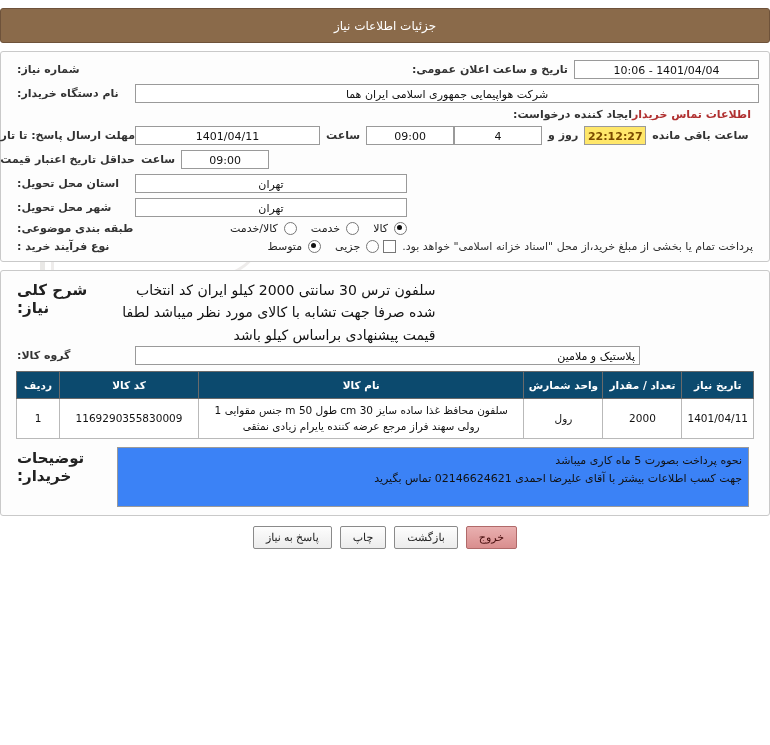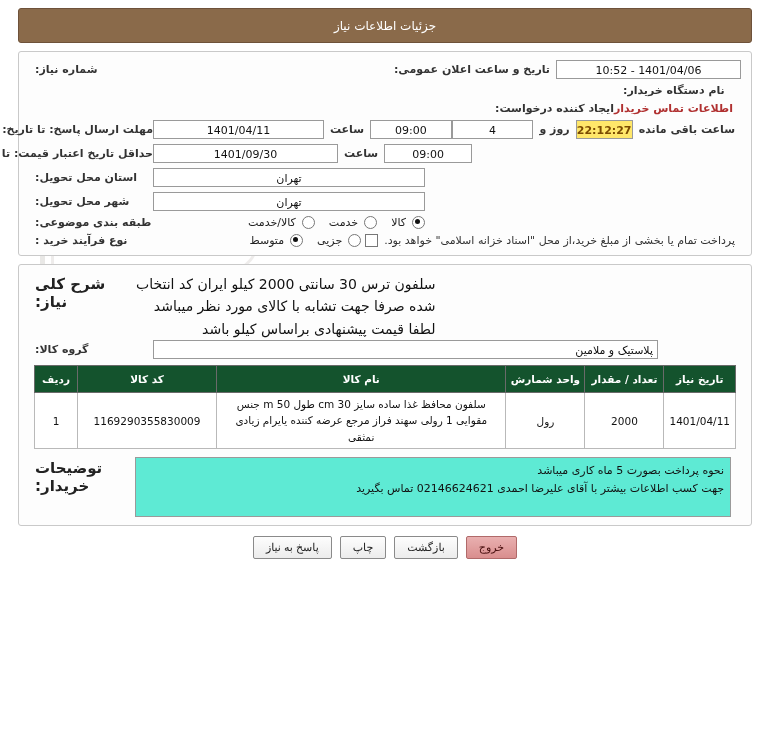--- a/index.html
+++ b/index.html
@@ -4,21 +4,21 @@
 <style>
   html,body{margin:0;padding:0;}
   body{
     width:770px;height:745px;
     background:#ffffff;
     font-family:"DejaVu Sans","Liberation Sans",sans-serif;
     font-size:11px;
     color:#222;
     overflow:hidden;
   }
-  .page{position:relative;width:770px;height:745px;box-sizing:border-box;padding:8px 18px;}
+  .page{position:relative;width:770px;height:745px;box-sizing:border-box;padding:8px 0;}
 
   
   .title-bar{
     height:33px;
     background:#8a6a4a;
     border:1px solid #6e523a;
     border-radius:3px;
     display:flex;align-items:center;justify-content:center;
     color:#ffffff;font-size:12px;
     margin-bottom:8px;
@@ -92,33 +92,33 @@
   .desc-text{flex:1;font-size:14px;line-height:1.6;text-align:right;color:#111;}
 
   
   table.items{
     width:calc(100% - 10px);
     border-collapse:collapse;
     margin:6px auto 4px auto;
     font-size:10.5px;
   }
   table.items th{
-    background:#14532d;color:#fff;font-weight:bold;
+    background:#0c4a6e;color:#fff;font-weight:bold;
     border:1px solid #6a6a6a;
     height:22px;padding:2px 4px;text-align:center;font-size:10.5px;
   }
   table.items td{
     border:1px solid #b9b9b9;background:#fff;
     padding:3px 5px;text-align:center;vertical-align:middle;color:#111;
   }
   td.name{text-align:right;line-height:1.55;}
 
   
   .notes-box{
-    border:1px solid #9a9a9a;background:#5eead4;
+    border:1px solid #9a9a9a;background:#3b82f6;
     flex:1;padding:4px 6px;font-size:11px;line-height:1.65;text-align:right;color:#111;
     min-height:50px;
   }
 
   
   .btn-bar{display:flex;justify-content:center;align-items:center;gap:8px;margin-top:10px;}
   .btn{
     border:1px solid #8a8a8a;
     background:linear-gradient(#fdfdfd,#ececec);
     font-size:11px;color:#222;
@@ -156,27 +156,28 @@
   <div class="wm wm2">م ر ک ز آ و ر ی  ا ط ل ا ع ا ت  ب ا ر س  ن م ا د  د ا د ه</div>
   <div class="wm wm3">010101001</div>
 
   <div class="title-bar">
     <span>جزئیات اطلاعات نیاز</span>
   </div>
 
   <div class="panel">
 
     <div class="row">
-      <div class="fld" style="width:185px">1401/04/06 - 10:52</div>
+      <div class="fld" style="width:185px">1401/04/04 - 10:06</div>
       <div class="sub-lbl">تاریخ و ساعت اعلان عمومی:</div>
       <div style="flex:1"></div>
       <div class="lbl w120">شماره نیاز:</div>
     </div>
 
     <div class="row">
+      <div class="fld big">شرکت هواپیمایی جمهوری اسلامی ایران هما</div>
       <div class="lbl w120">نام دستگاه خریدار:</div>
     </div>
 
     <div class="row">
       <a class="link" href="#">اطلاعات تماس خریدار</a>
       <div class="lbl w120">ایجاد کننده درخواست:</div>
     </div>
 
     <div class="row">
       <div style="flex:1"></div>
@@ -187,21 +188,20 @@
       <div class="fld" style="width:88px">09:00</div>
       <div class="sub-lbl">ساعت</div>
       <div class="fld" style="width:185px">1401/04/11</div>
       <div class="lbl w120">مهلت ارسال پاسخ: تا تاریخ:</div>
     </div>
 
     <div class="row">
       <div style="flex:1"></div>
       <div class="fld" style="width:88px">09:00</div>
       <div class="sub-lbl">ساعت</div>
-      <div class="fld" style="width:185px">1401/09/30</div>
       <div class="lbl w120">حداقل تاریخ اعتبار قیمت: تا تاریخ:</div>
     </div>
 
     <div class="row">
       <div style="flex:1"></div>
       <div class="fld" style="width:272px">تهران</div>
       <div class="lbl w120">استان محل تحویل:</div>
     </div>
 
     <div class="row">

